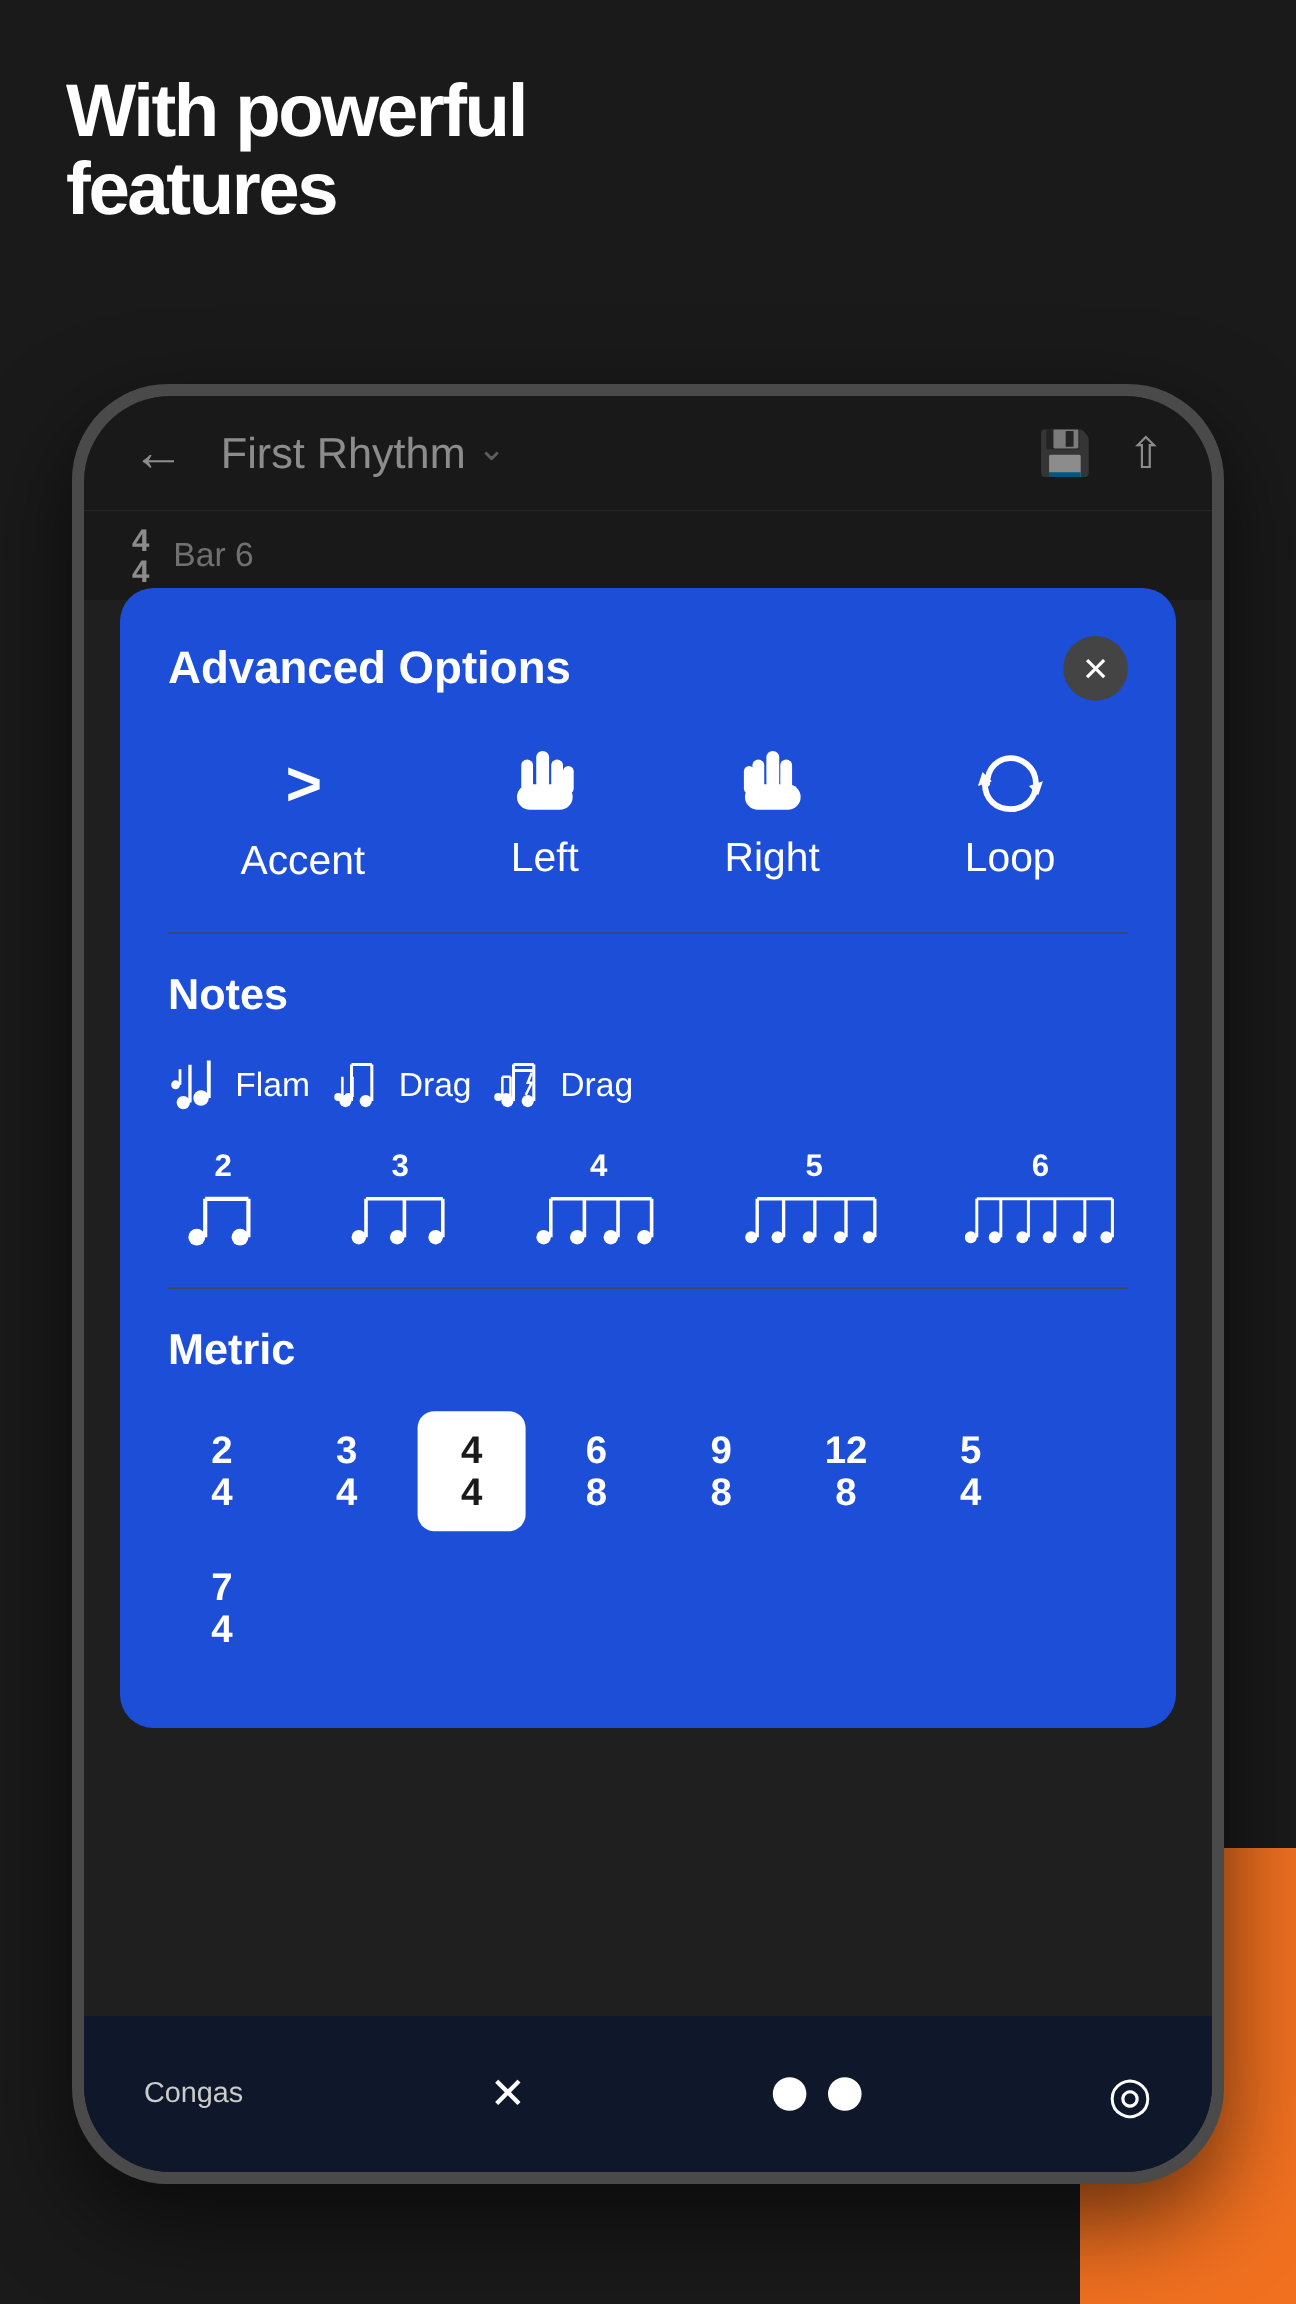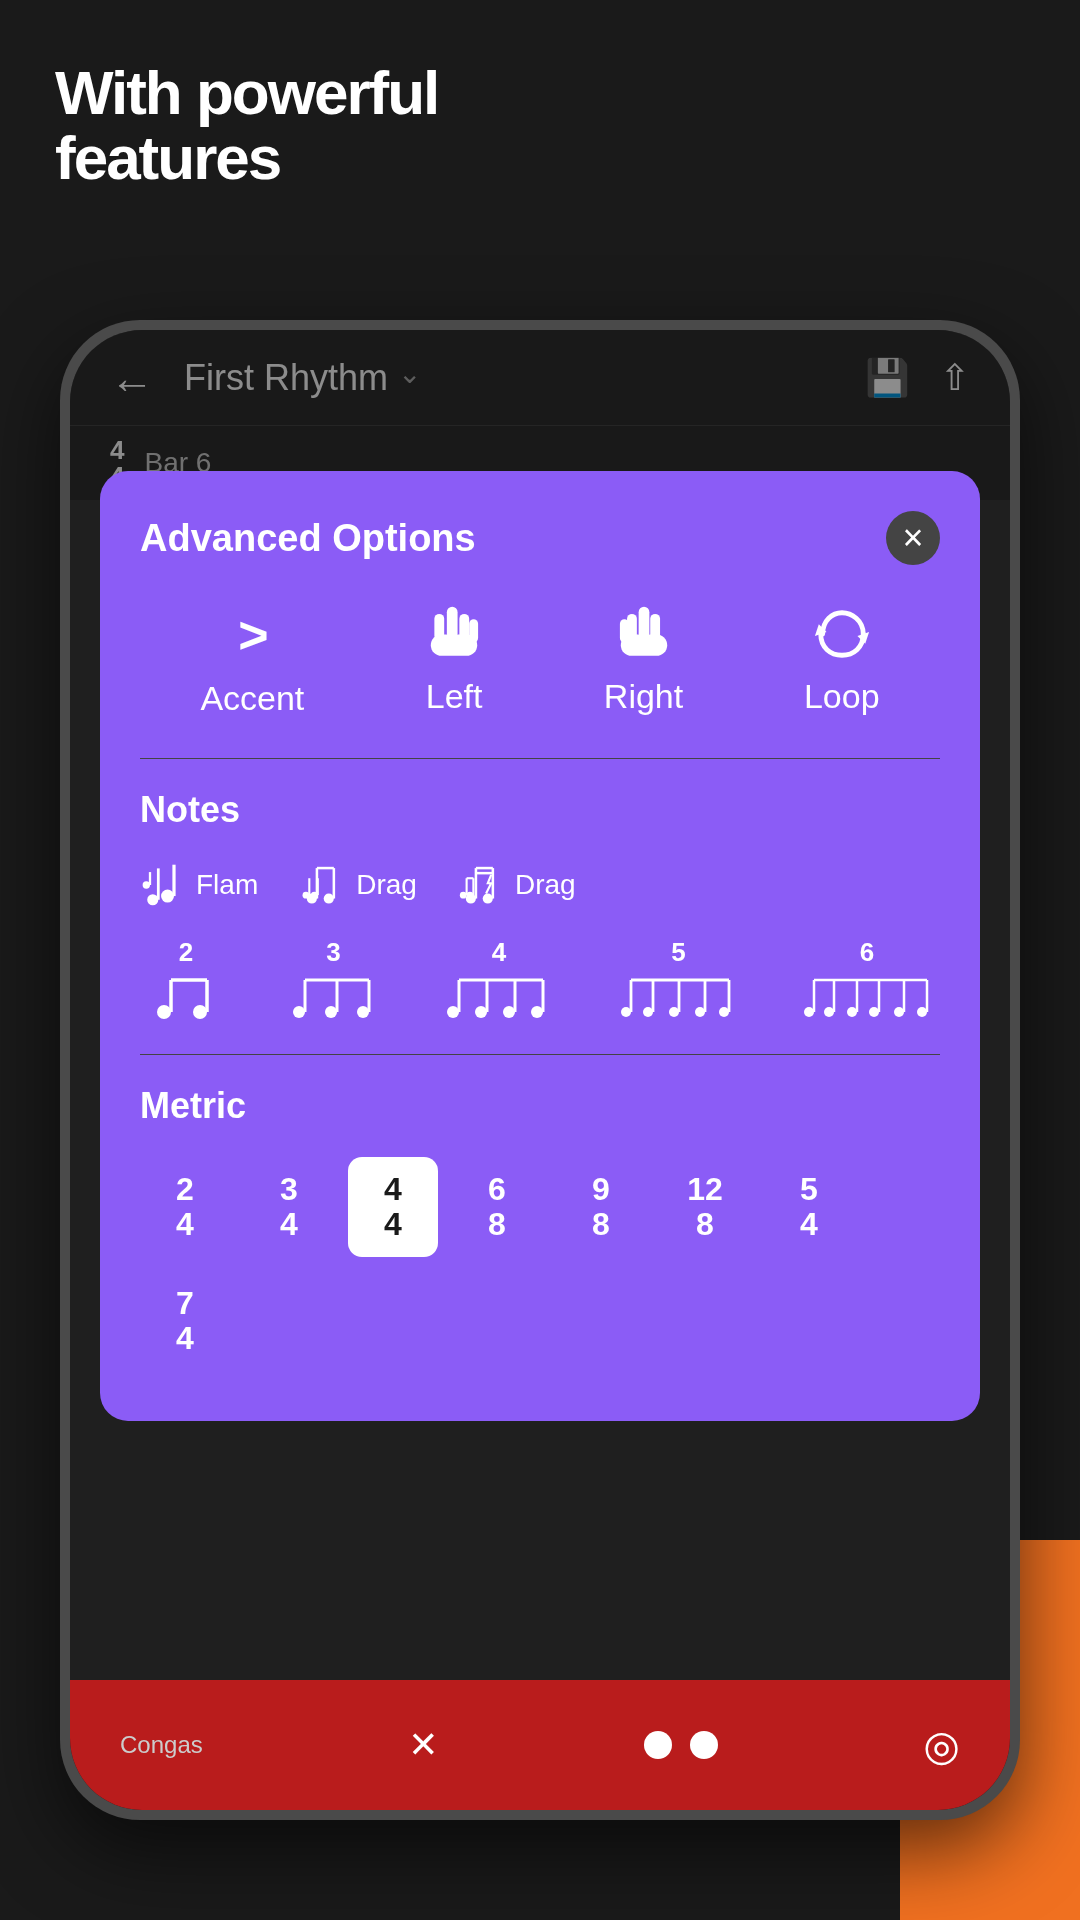--- a/index.html
+++ b/index.html
@@ -137,24 +137,24 @@
       top: 0;
       left: 0;
       right: 0;
       bottom: 0;
       background: rgba(0,0,0,0.45);
     }
 
     
     .advanced-modal {
       position: absolute;
-      top: 141px;
+      top: 160px;
       left: 30px;
       right: 30px;
-      background-color: #8b5cf6;
+      background-color: #1d4ed8;
       border-radius: 28px;
       padding: 40px 40px 50px;
       z-index: 10;
     }
 
     .modal-header {
       display: flex;
       justify-content: space-between;
       align-items: center;
       margin-bottom: 40px;
@@ -210,21 +210,21 @@
     .section-title {
       color: #ffffff;
       font-size: 36px;
       font-weight: 700;
       margin-bottom: 30px;
     }
 
     .notes-row {
       display: flex;
       align-items: center;
-      gap: 42px;
+      gap: 18px;
       margin-bottom: 28px;
     }
 
     .note-item {
       display: flex;
       align-items: center;
       gap: 12px;
       cursor: pointer;
     }
 
@@ -297,21 +297,21 @@
       font-weight: 700;
     }
 
     
     .phone-bottom-bar {
       position: absolute;
       bottom: 0;
       left: 0;
       right: 0;
       height: 130px;
-      background-color: #b91c1c;
+      background-color: #0f172a;
       display: flex;
       align-items: center;
       justify-content: space-between;
       padding: 0 50px;
     }
 
     .bottom-x {
       color: #ffffff;
       font-size: 36px;
     }

